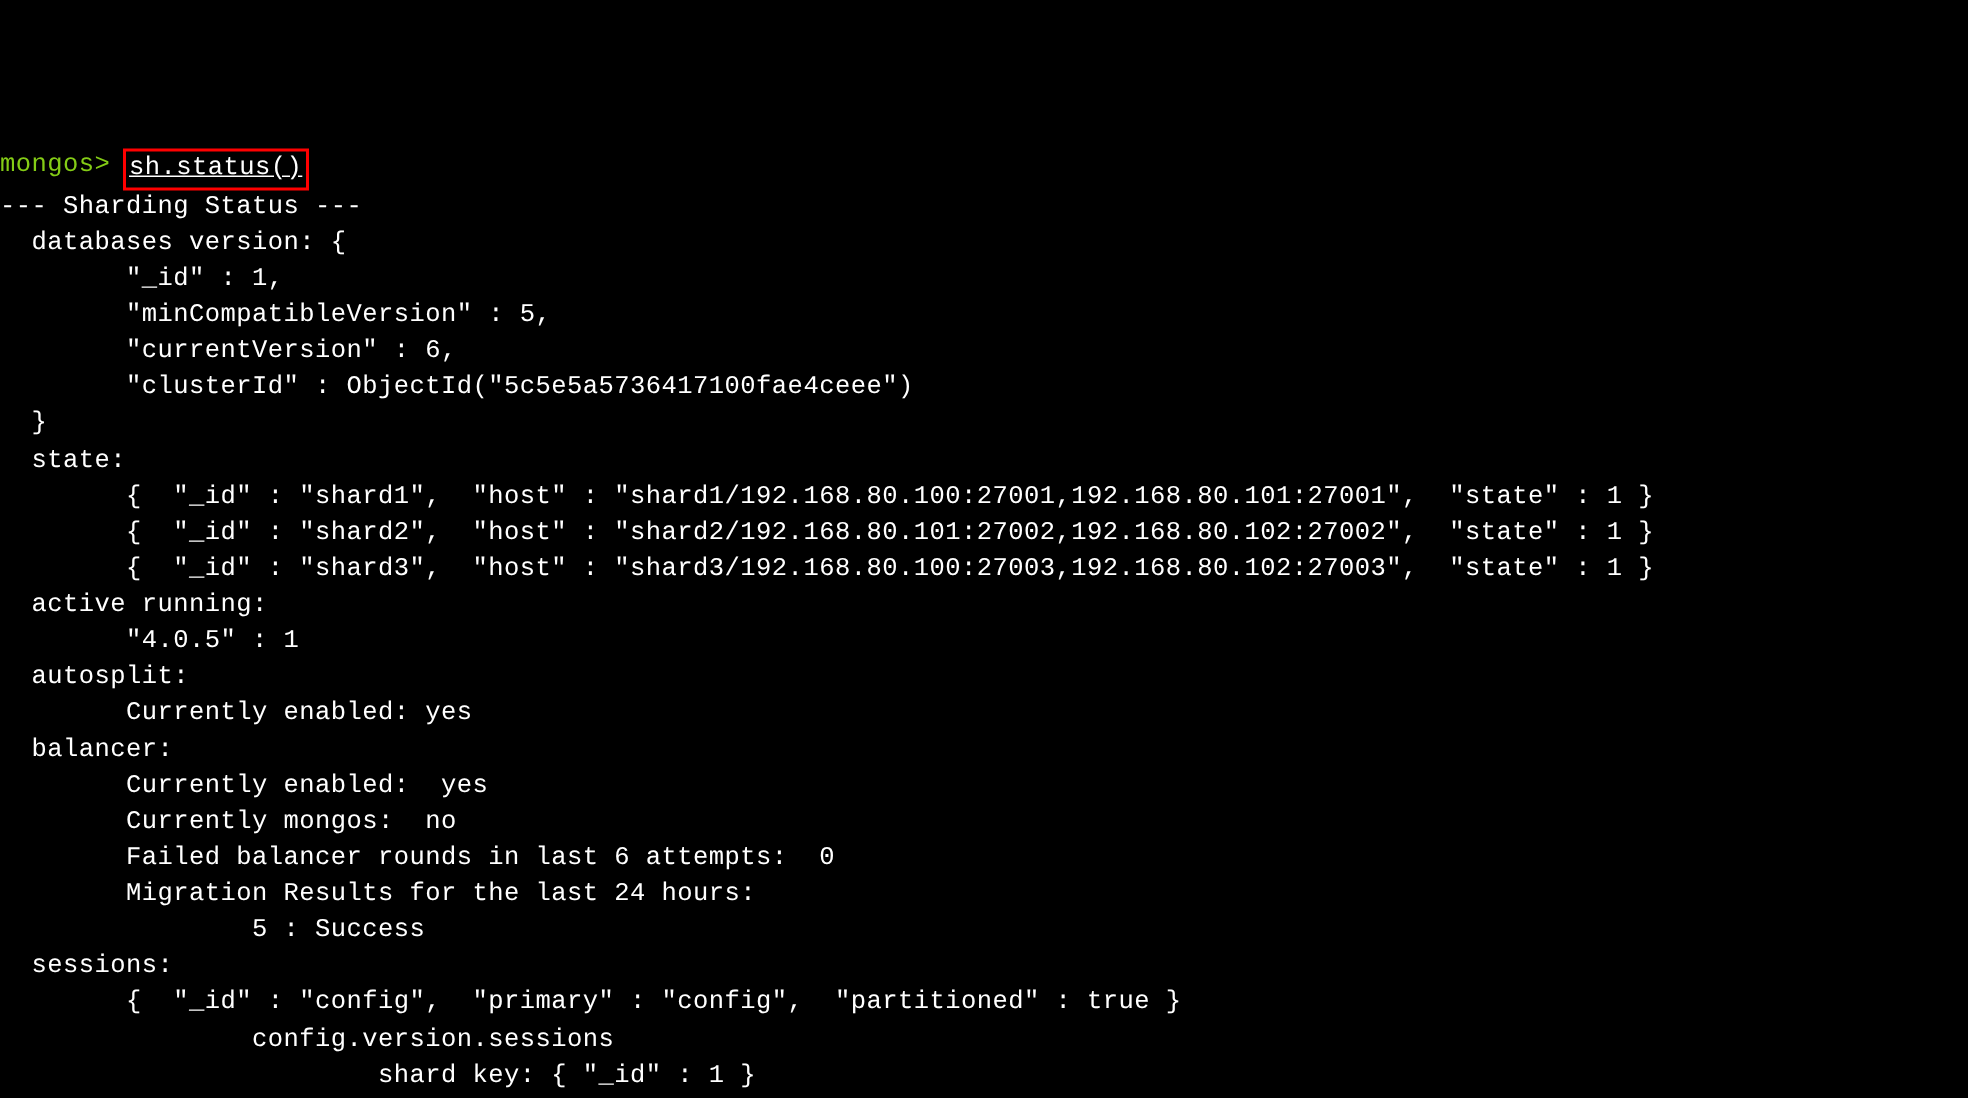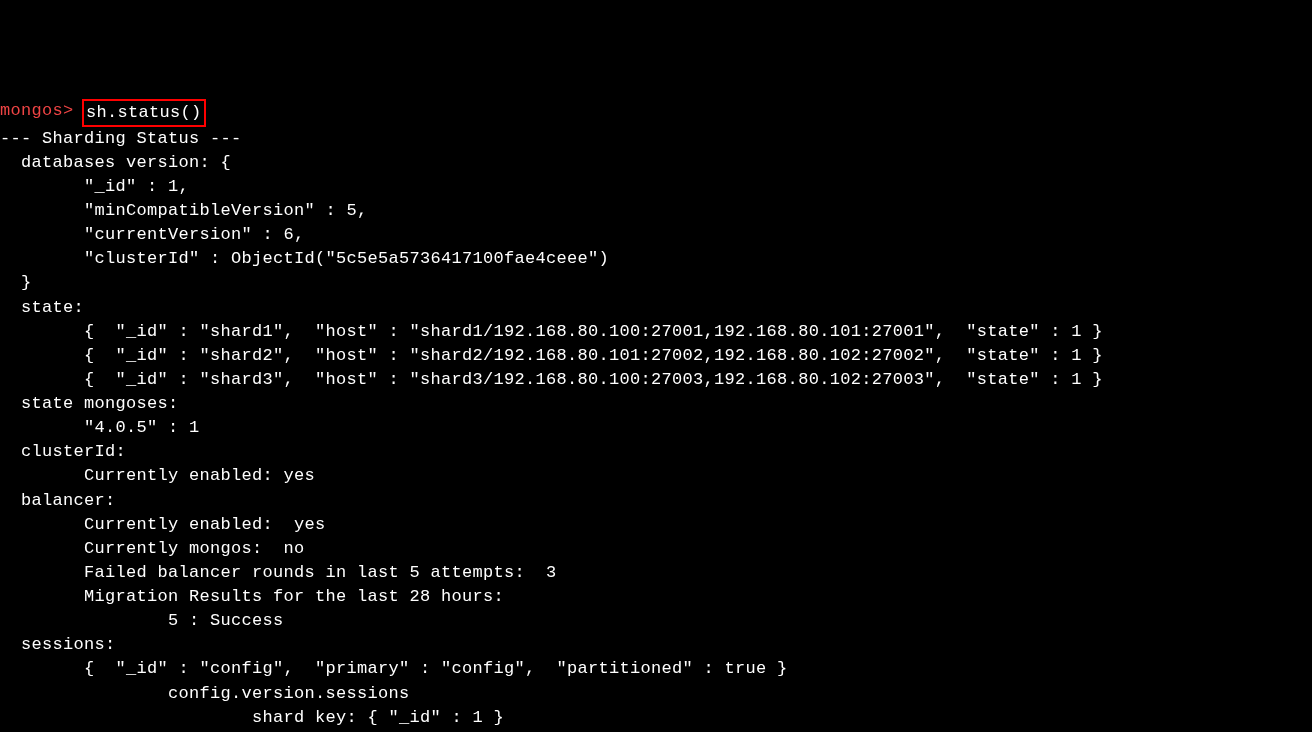--- a/index.html
+++ b/index.html
@@ -18,53 +18,54 @@
       letter-spacing: 0.3px;
       width: 1312px;
       height: 732px;
       overflow: hidden;
     }
     .prompt-line {
       display: flex;
       align-items: flex-start;
     }
     .prompt {
-      color: #ef4444;
+      color: #84cc16;
     }
     .command-highlight {
       border: 2px solid #ff0000;
       padding: 0 2px;
       margin-left: -2px;
+      text-decoration: underline;
     }
   </style>
 </head>
 <body>
 
 
 
 <div><span class="prompt-line"><span class="prompt">mongos&gt; </span><span class="command-highlight">sh.status()</span></span><span>--- Sharding Status --- </span>
 <span>  databases version: {</span>
 <span>        "_id" : 1,</span>
 <span>        "minCompatibleVersion" : 5,</span>
 <span>        "currentVersion" : 6,</span>
 <span>        "clusterId" : ObjectId("5c5e5a5736417100fae4ceee")</span>
 <span>  }</span>
 <span>  state:</span>
 <span>        {  "_id" : "shard1",  "host" : "shard1/192.168.80.100:27001,192.168.80.101:27001",  "state" : 1 }</span>
 <span>        {  "_id" : "shard2",  "host" : "shard2/192.168.80.101:27002,192.168.80.102:27002",  "state" : 1 }</span>
 <span>        {  "_id" : "shard3",  "host" : "shard3/192.168.80.100:27003,192.168.80.102:27003",  "state" : 1 }</span>
-<span>  state mongoses:</span>
+<span>  active running:</span>
 <span>        "4.0.5" : 1</span>
-<span>  clusterId:</span>
+<span>  autosplit:</span>
 <span>        Currently enabled: yes</span>
 <span>  balancer:</span>
 <span>        Currently enabled:  yes</span>
 <span>        Currently mongos:  no</span>
-<span>        Failed balancer rounds in last 5 attempts:  3</span>
-<span>        Migration Results for the last 28 hours: </span>
+<span>        Failed balancer rounds in last 6 attempts:  0</span>
+<span>        Migration Results for the last 24 hours: </span>
 <span>                5 : Success</span>
 <span>  sessions:</span>
 <span>        {  "_id" : "config",  "primary" : "config",  "partitioned" : true }</span>
 <span>                config.version.sessions</span>
 <span>                        shard key: { "_id" : 1 }</span>
 <span>                        unique: false</span>
 
 </div>
 
 

